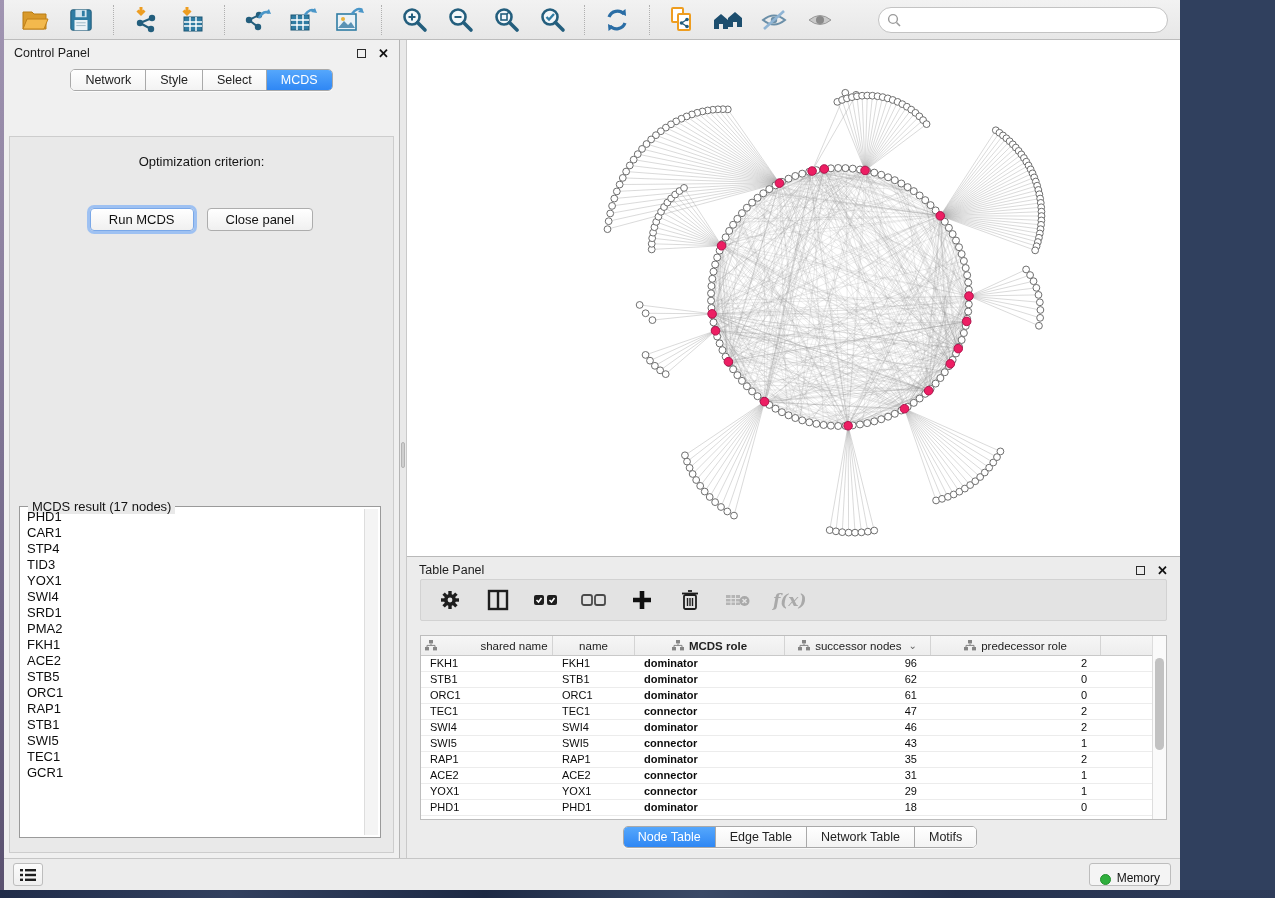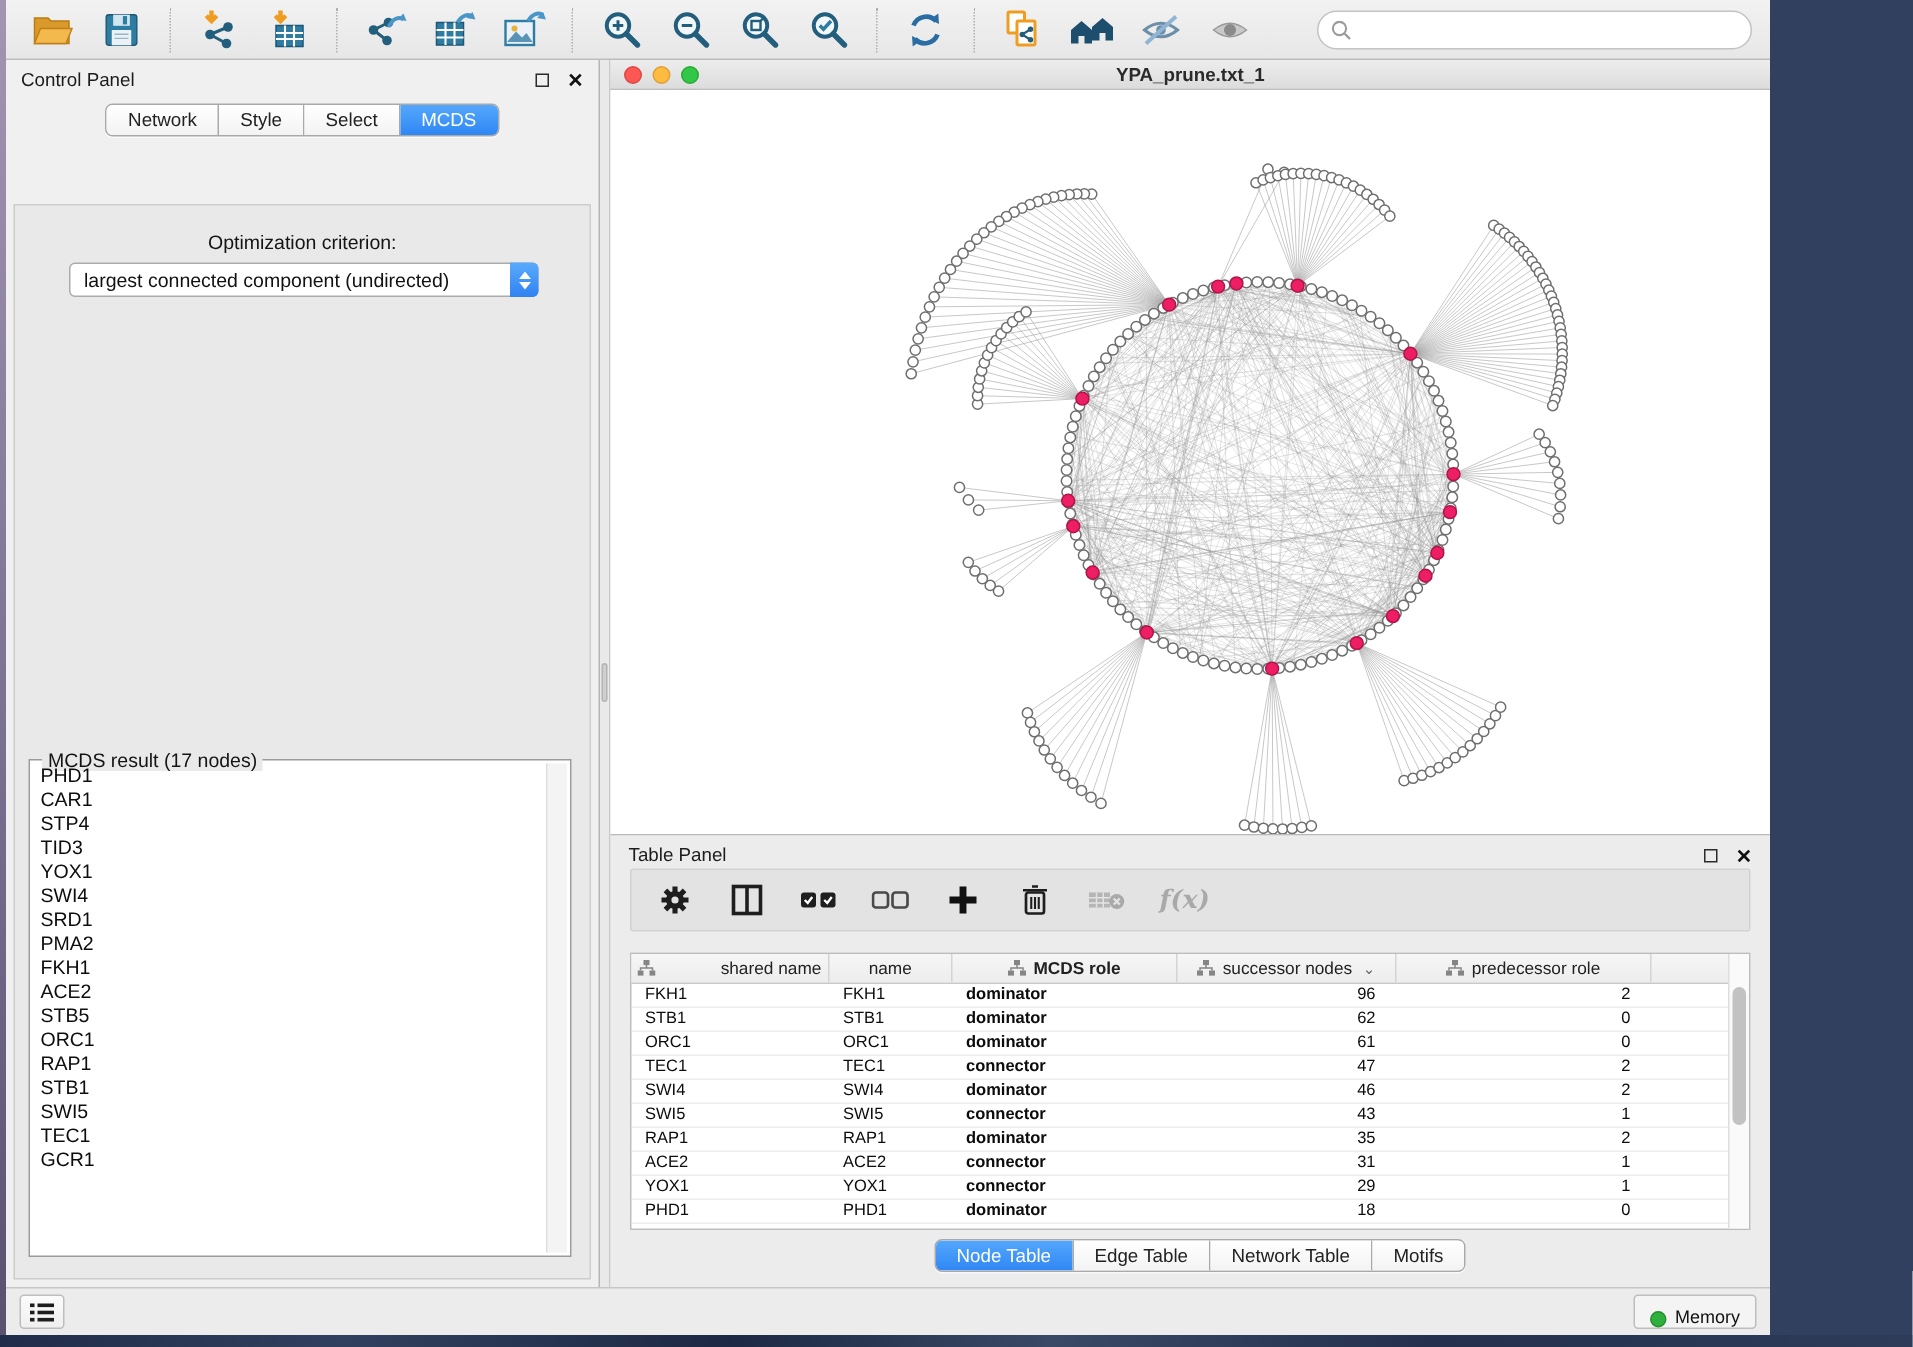--- a/index.html
+++ b/index.html
@@ -285,26 +285,23 @@
 
             <div class="seg">Style</div>
 
             <div class="seg">Select</div>
 
             <div class="seg sel">MCDS</div>
           </div>
       </div>
       <div class="cp-content">
         <div class="opt-label">Optimization criterion:</div>
-        <div class="dropdown">
-          <span class="dval">largest connected component (undirected)</span>
-          <span class="dstepper">
-              <span class="up"></span>
-              <span class="dn"></span>
-            </span>
+        <div class="btnrow">
+          <button class="pushbtn focused">Run MCDS</button>
+          <button class="pushbtn">Close panel</button>
         </div>
         <div class="groupbox">
           <span class="gb-legend">MCDS result (17 nodes)</span>
           <div class="gb-list">
 
               <div class="gb-item">PHD1</div>
 
               <div class="gb-item">CAR1</div>
 
               <div class="gb-item">STP4</div>
@@ -342,28 +339,20 @@
       </div>
     </div>
 
     <div class="vsplit">
         <div class="grip"></div>
       </div>
 
     <div class="rightcol">
 
       <div class="netwin">
-        <div class="net-titlebar">
-          <span class="net-title">YPA_prune.txt_1</span>
-          <span class="lights">
-            <span class="light red"></span>
-            <span class="light yellow"></span>
-            <span class="light green"></span>
-          </span>
-        </div>
         <div class="net-canvas">
           <svg id="net-svg" width="868" height="497" viewBox="0 0 868 497">
               <g stroke="#8f8f8f" stroke-width="0.65" opacity="1">
                 <line x1="314.60965328676645" y1="205.76792210811323" x2="372.4381684006201" y2="143.0997605211984" opacity="0.22"></line>
                 <line x1="314.60965328676645" y1="205.76792210811323" x2="405.0792898019847" y2="131.0578150815286" opacity="0.22"></line>
                 <line x1="314.60965328676645" y1="205.76792210811323" x2="417.27885470073596" y2="128.96154643826944" opacity="0.22"></line>
                 <line x1="314.60965328676645" y1="205.76792210811323" x2="458.0562313073764" y2="130.4567849599543" opacity="0.22"></line>
                 <line x1="314.60965328676645" y1="205.76792210811323" x2="533.2518290279493" y2="175.81766955457098" opacity="0.22"></line>
                 <line x1="314.60965328676645" y1="205.76792210811323" x2="561.9968563609959" y2="256.099417421563" opacity="0.22"></line>
                 <line x1="314.60965328676645" y1="205.76792210811323" x2="559.6726739378412" y2="281.393312145696" opacity="0.22"></line>

